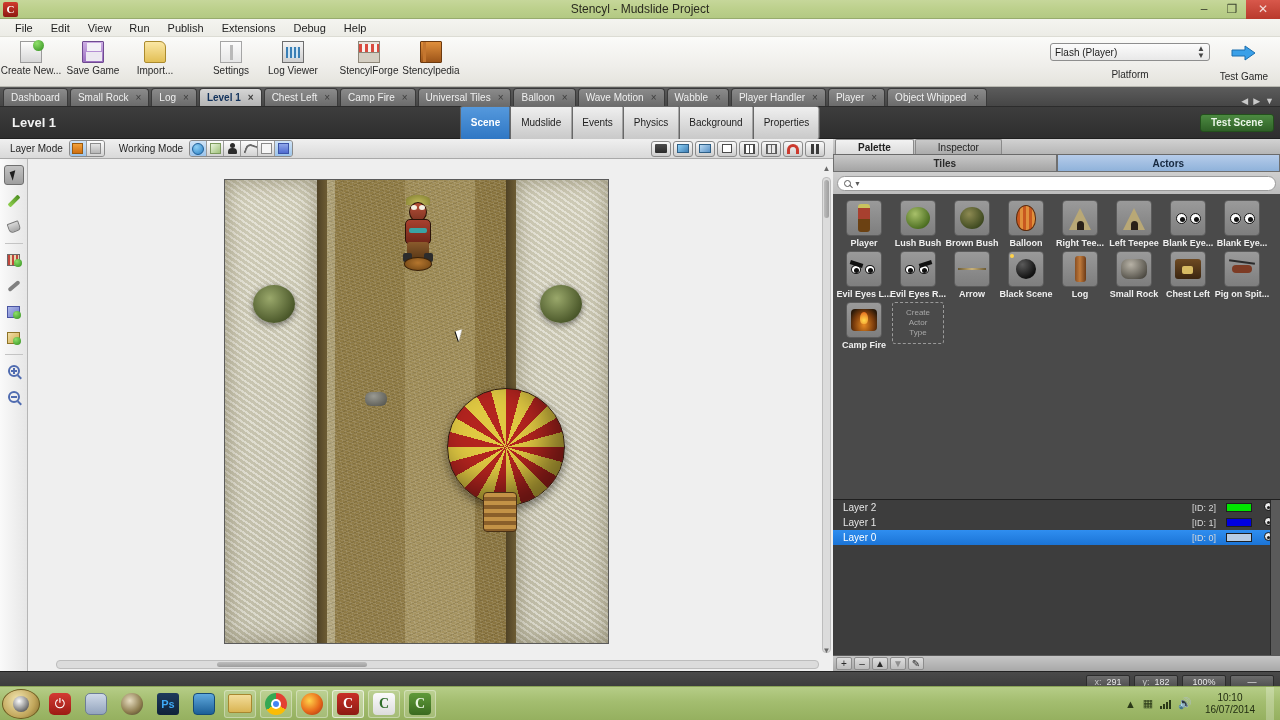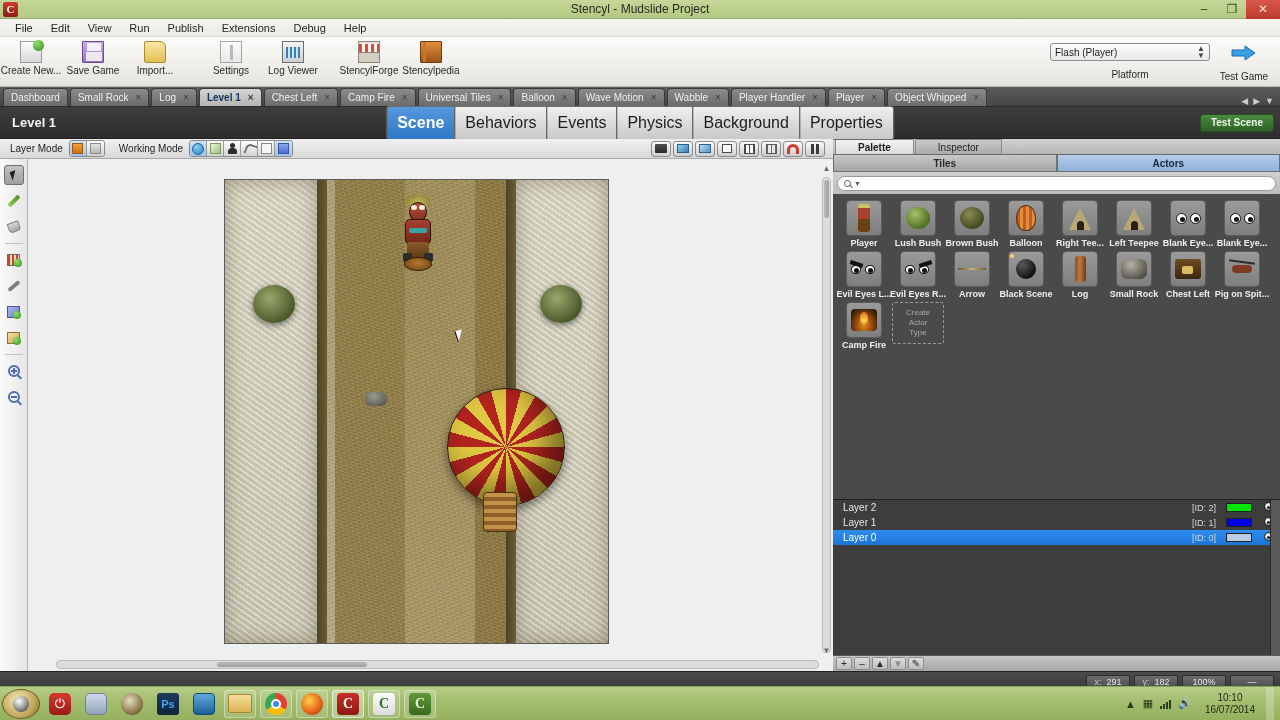--- a/index.html
+++ b/index.html
@@ -132,21 +132,21 @@
     height: 32px; background: linear-gradient(180deg,#3d3d3d,#2e2e2e);
     display: flex; align-items: center; position: relative;
     border-bottom: 1px solid #1f1f1f;
   }
   #scene-title { color:#f2f2f2; font-size: 13px; font-weight: bold; padding-left: 12px; }
   #scene-tabs { position: absolute; left: 50%; transform: translateX(-50%); display: flex; }
   .stab {
     height: 22px; padding: 16px 10px; display:flex; align-items:center;
     background: linear-gradient(180deg,#efefef,#c9c9c9);
     border:1px solid #6d6d6d; border-right:none;
-    font-size: 16px; color:#1d1d1d;
+    font-size: 10px; color:#1d1d1d;
   }
   .stab:first-child { border-radius: 3px 0 0 3px; }
   .stab:last-child { border-right:1px solid #6d6d6d; border-radius: 0 3px 3px 0; }
   .stab.active { background: linear-gradient(180deg,#5599dd,#2f77c4); color:#fff; font-weight:bold;}
   #test-scene-btn {
     position: absolute; right: 6px; height: 18px; padding: 0 10px;
     display: flex; align-items: center;
     background: linear-gradient(180deg,#4c8a41,#2f6127);
     border: 1px solid #23501c; border-radius: 3px;
     color: #eaf5e8; font-size: 10px; font-weight: bold;
@@ -580,21 +580,21 @@
     <span>◀</span>
     <span>▶</span>
     <span>▼</span>
   </div>
 </div>
 
 <div id="scene-header">
   <div id="scene-title">Level 1</div>
   <div id="scene-tabs">
     <div class="stab active">Scene</div>
-    <div class="stab">Behaviors</div>
+    <div class="stab">Mudslide</div>
     <div class="stab">Events</div>
     <div class="stab">Physics</div>
     <div class="stab">Background</div>
     <div class="stab">Properties</div>
   </div>
   <div id="test-scene-btn">Test Scene</div>
 </div>
 
 <div id="main">
 

